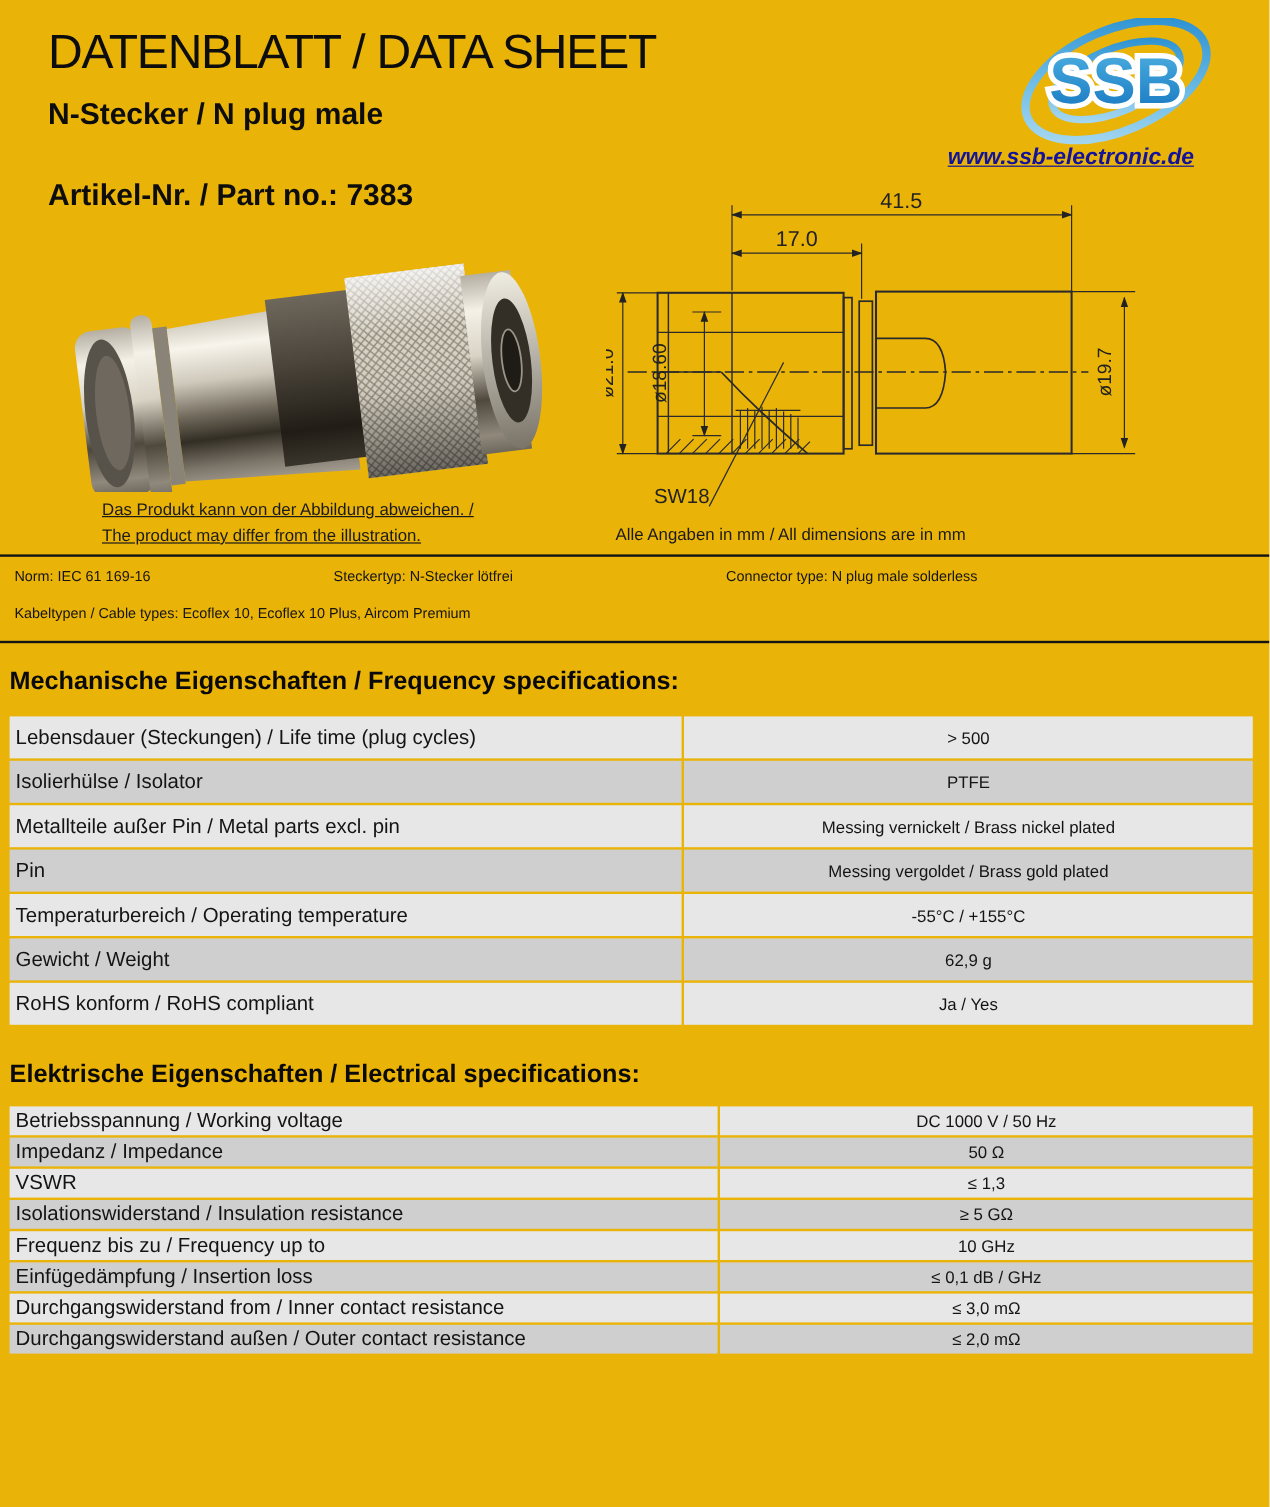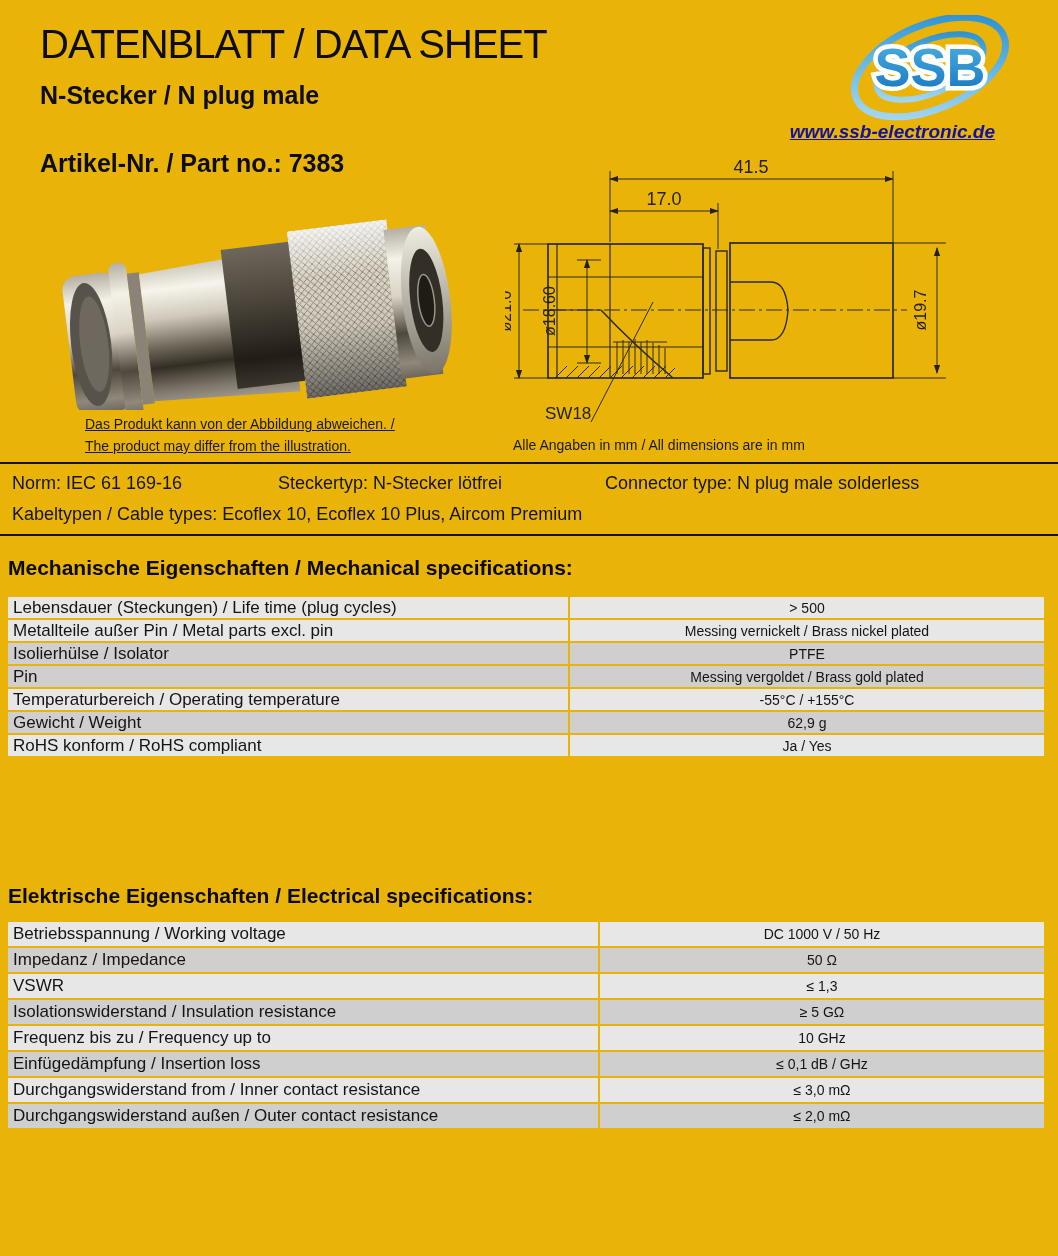--- a/index.html
+++ b/index.html
@@ -13,33 +13,33 @@
   .sub1{top:81px;} .sub2{top:129px;margin-top:20px;}
   .site-link{left:750px;top:121px;width:245px;text-align:right;font-size:19px;font-weight:700;
              font-style:italic;color:#12129b;text-decoration:underline;white-space:nowrap;}
 
   
   .photo-caption{left:85px;top:413px;font-size:14px;line-height:22px;color:#1a1a1a;text-decoration:underline;}
   .drawing-note{left:513px;top:437px;font-size:14px;color:#1a1a1a;white-space:nowrap;}
 
   
   .norm-bar{left:0;top:462px;width:1058px;height:70px;border-top:2px solid #141414;border-bottom:2px solid #141414;}
-  .norm-bar span{position:absolute;font-size:18px;color:#141414;white-space:nowrap;}
+  .norm-bar span{position:absolute;font-size:12px;color:#141414;white-space:nowrap;}
   .norm-a{left:12px;top:9px;} .norm-b{left:278px;top:9px;} .norm-c{left:605px;top:9px;}
   .norm-d{left:12px;top:40px;}
 
   
   .sec-head{left:8px;font-size:21px;font-weight:700;color:#0a0a0a;white-space:nowrap;}
   .mech-head{top:556px;} .elec-head{top:884px;}
 
   
   .spec-table{position:absolute;left:8px;width:1036px;}
   .mech{top:597px;} .elec{top:922px;}
   .spec-row{display:flex;margin-bottom:2px;}
-  .mech .spec-row{height:21px;} .elec .spec-row{height:24px;}
+  .mech .spec-row{height:35px;} .elec .spec-row{height:24px;}
   .spec-row .lbl{background:#e7e7e7;display:flex;align-items:center;padding-left:5px;
                  margin-right:2px;box-sizing:border-box;font-size:17px;color:#141414;}
   .mech .lbl{width:560px;} .elec .lbl{width:590px;}
   .spec-row .val{background:#e7e7e7;flex:1;display:flex;align-items:center;justify-content:center;
                  font-size:14px;color:#141414;}
   .spec-row.alt .lbl,.spec-row.alt .val{background:#cfcfcf;}
 
   
   .dim{font-family:"Liberation Sans",sans-serif;fill:#222;}
 </style>
@@ -189,39 +189,39 @@
 
   <div class="abs drawing-note">Alle Angaben in mm / All dimensions are in mm</div>
 
   <div class="abs norm-bar">
     <span class="norm-a">Norm: IEC 61 169-16</span>
     <span class="norm-b">Steckertyp: N-Stecker lötfrei</span>
     <span class="norm-c">Connector type: N plug male solderless</span>
     <span class="norm-d">Kabeltypen / Cable types: Ecoflex 10, Ecoflex 10 Plus, Aircom Premium</span>
   </div>
 
-  <div class="abs sec-head mech-head">Mechanische Eigenschaften / Mechanical specifications:</div>
+  <div class="abs sec-head mech-head">Mechanische Eigenschaften / Frequency specifications:</div>
   <div class="spec-table mech">
 
       <div class="spec-row">
         <div class="lbl">Lebensdauer (Steckungen) / Life time (plug cycles)</div>
         <div class="val">&gt; 500</div>
       </div>
 
+      <div class="spec-row alt">
+        <div class="lbl">Isolierhülse / Isolator</div>
+        <div class="val">PTFE</div>
+      </div>
+
       <div class="spec-row">
         <div class="lbl">Metallteile außer Pin / Metal parts excl. pin</div>
         <div class="val">Messing vernickelt / Brass nickel plated</div>
       </div>
 
       <div class="spec-row alt">
-        <div class="lbl">Isolierhülse / Isolator</div>
-        <div class="val">PTFE</div>
-      </div>
-
-      <div class="spec-row alt">
         <div class="lbl">Pin</div>
         <div class="val">Messing vergoldet / Brass gold plated</div>
       </div>
 
       <div class="spec-row">
         <div class="lbl">Temperaturbereich / Operating temperature</div>
         <div class="val">-55°C / +155°C</div>
       </div>
 
       <div class="spec-row alt">

